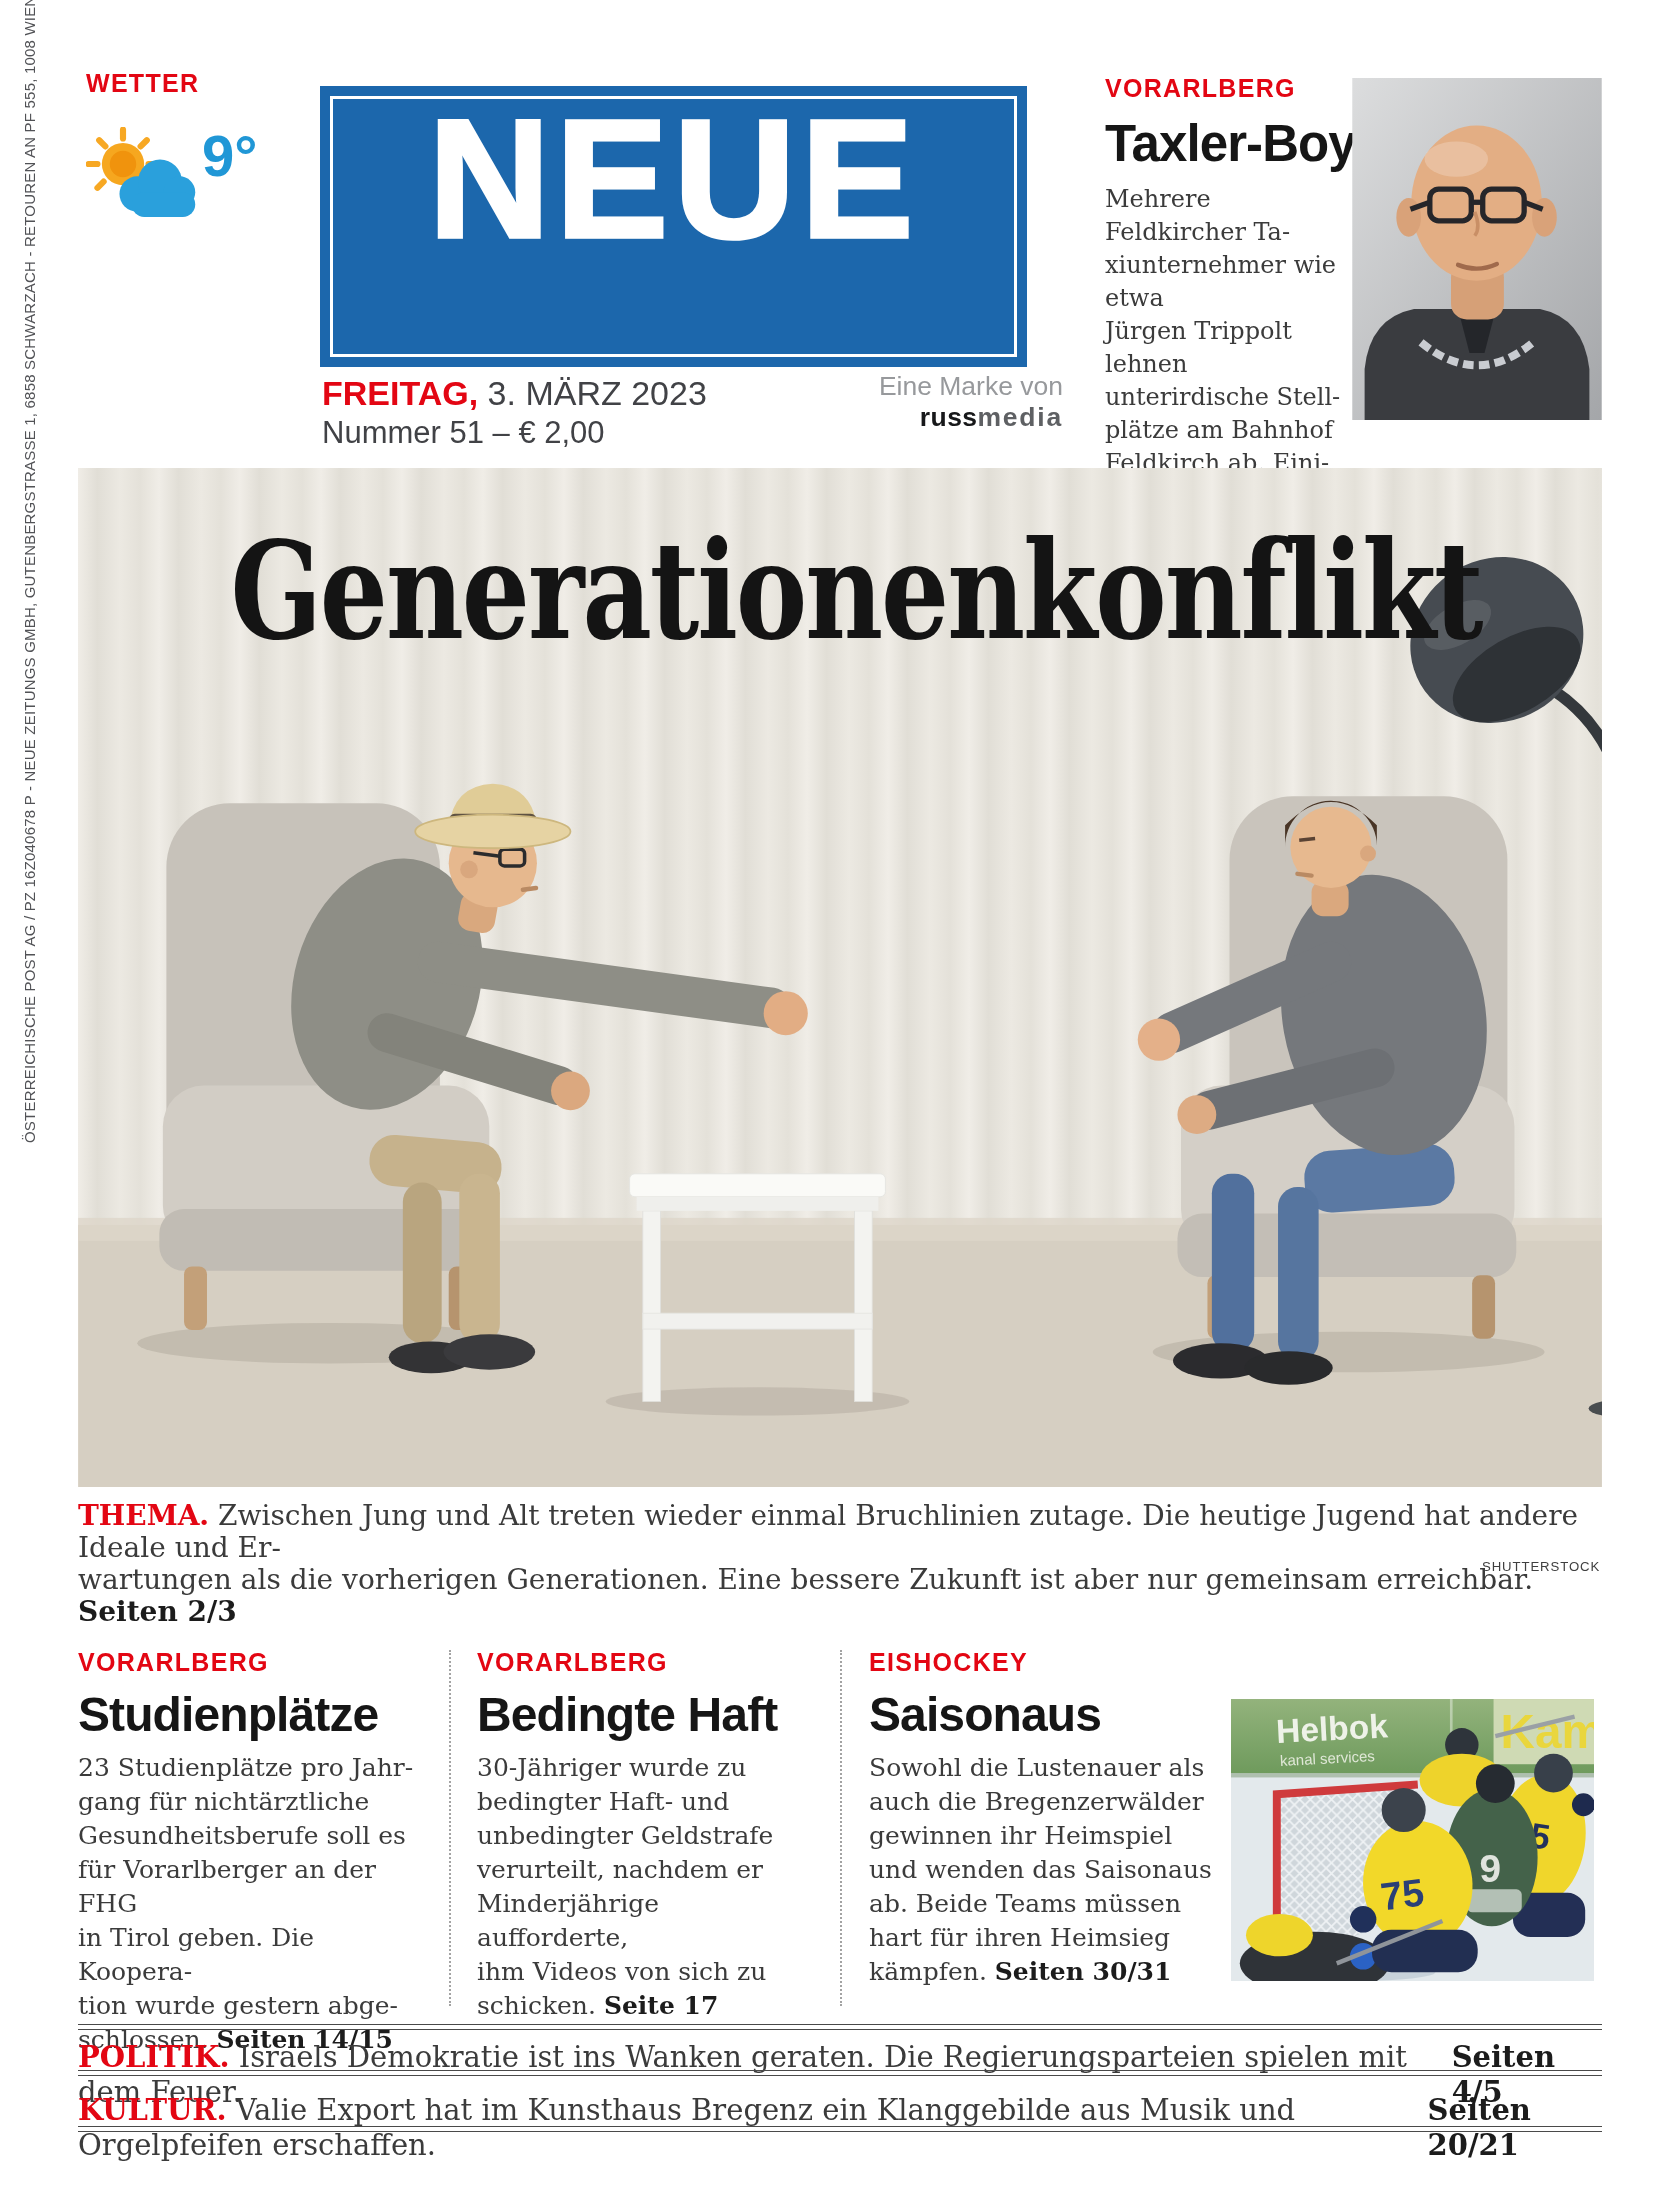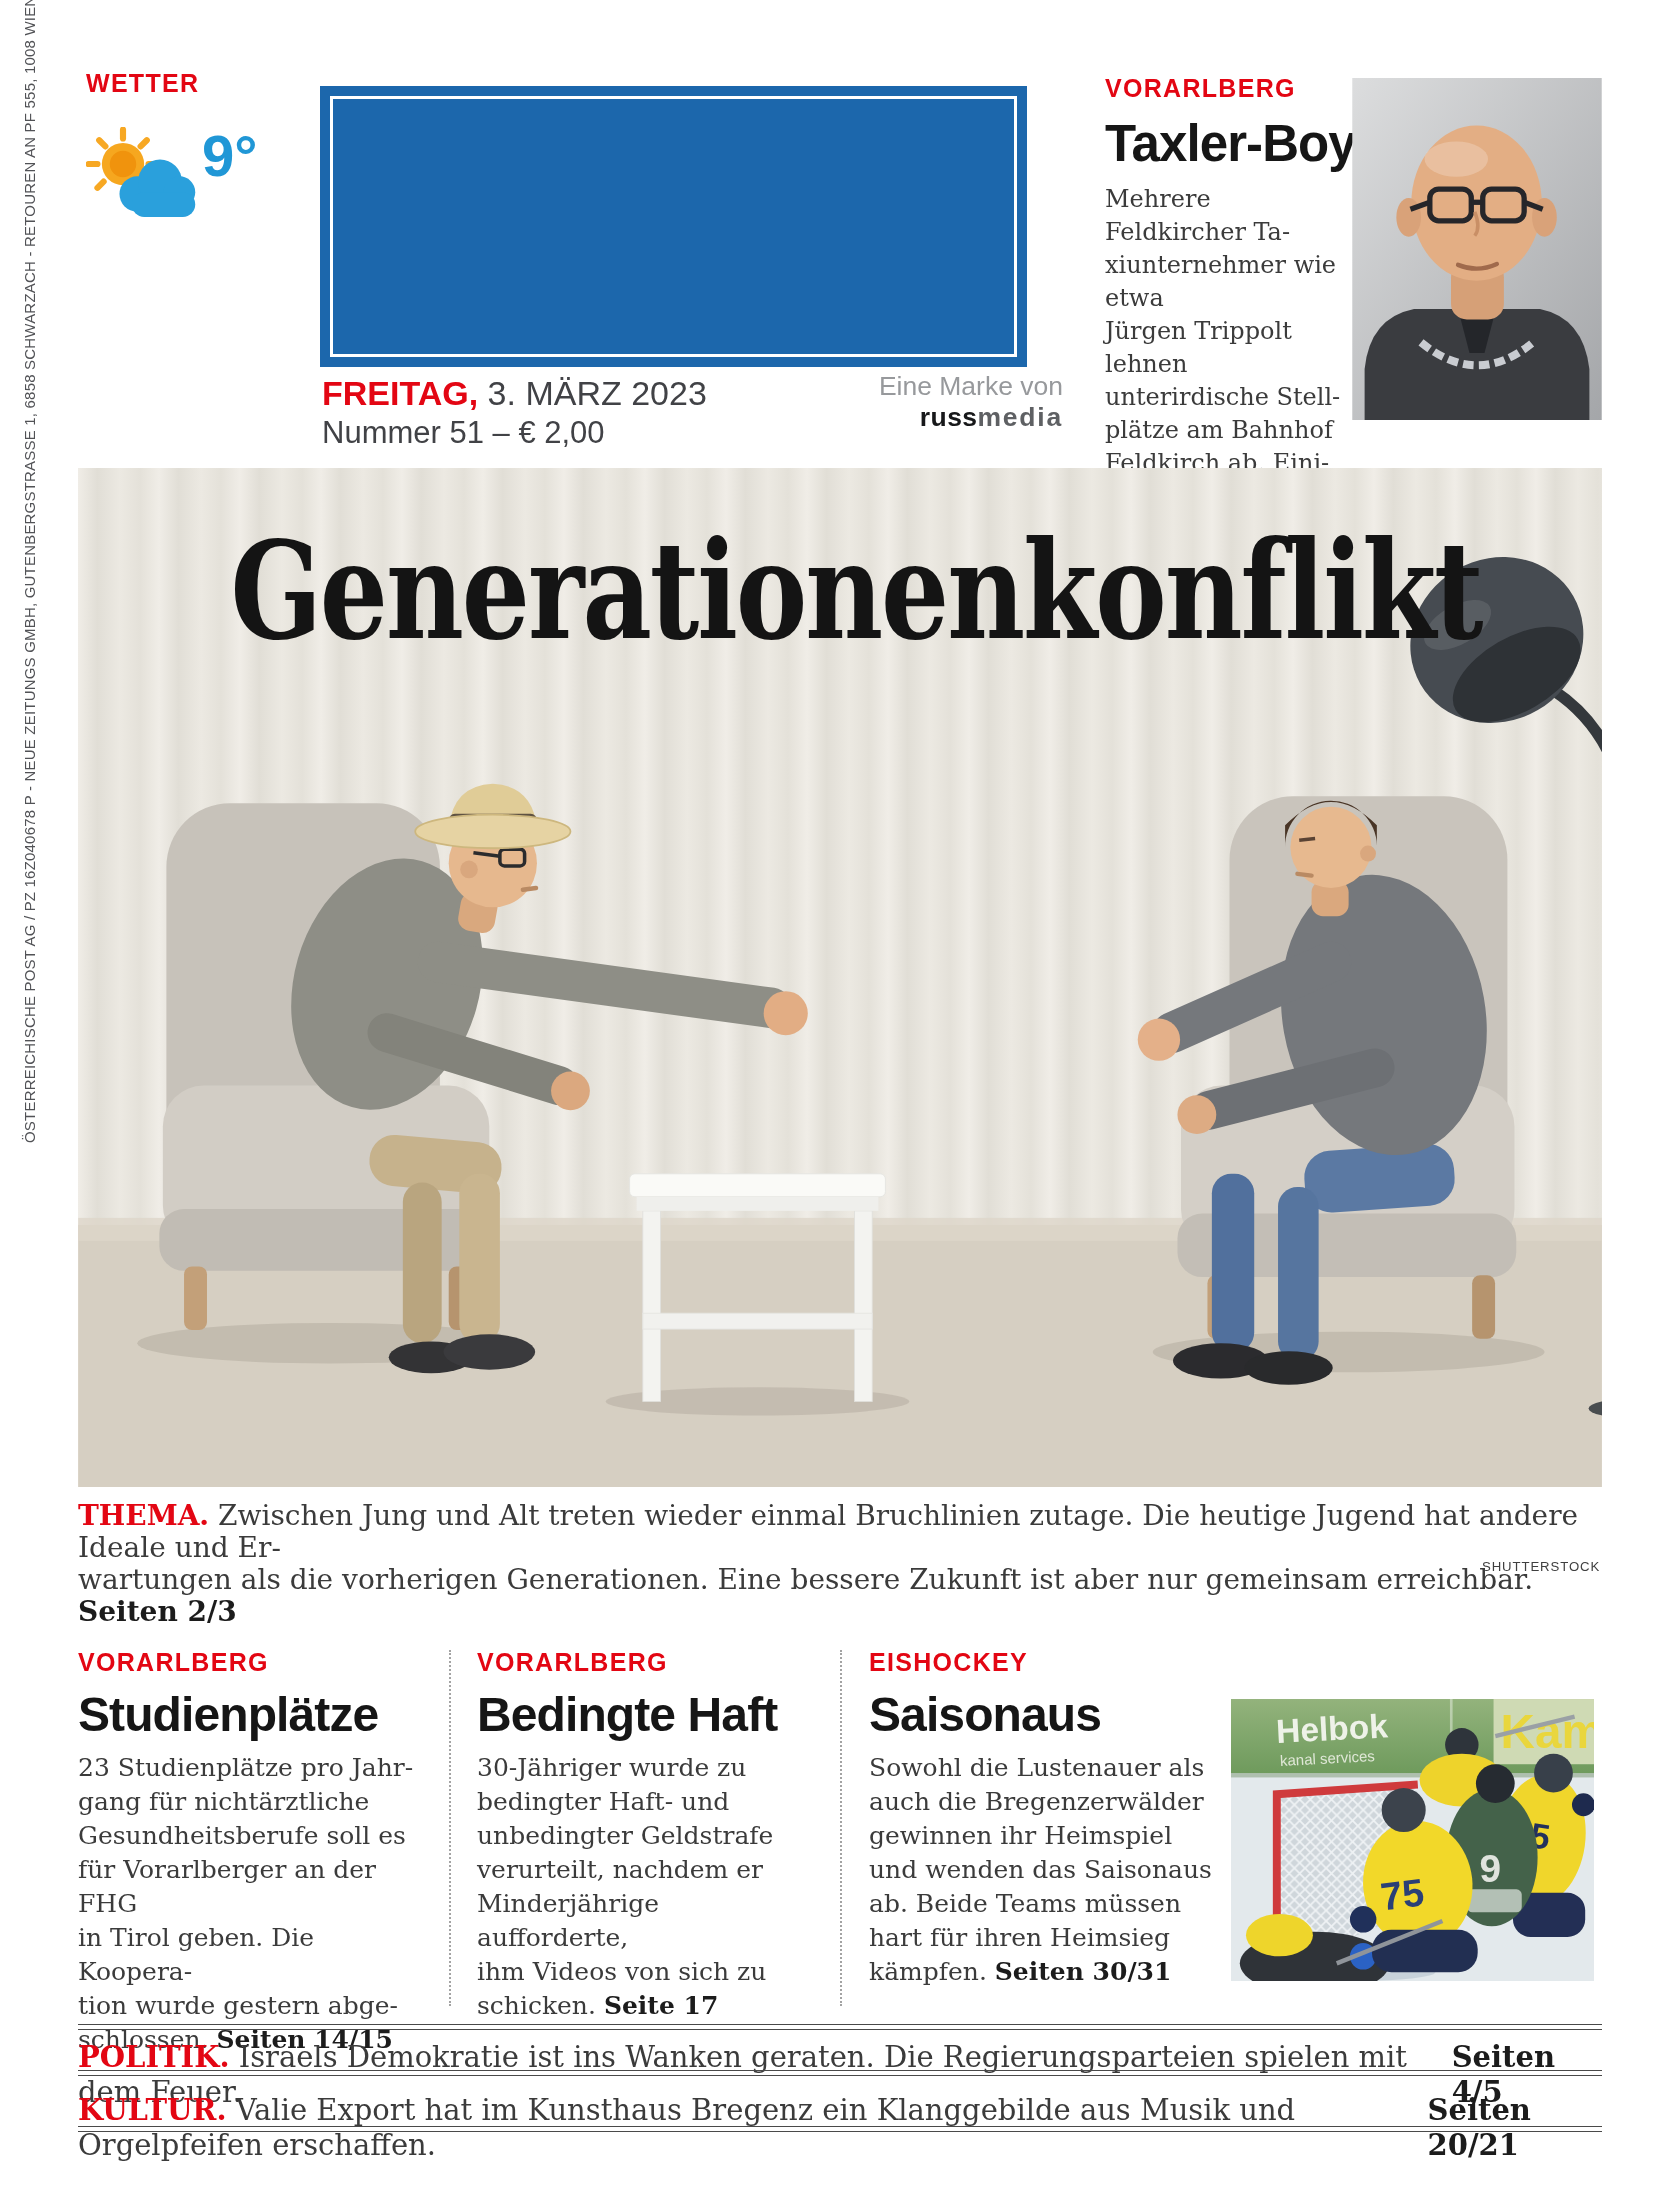--- a/index.html
+++ b/index.html
@@ -103,20 +103,21 @@
         <circle cx="58" cy="76" r="20"></circle>
           <circle cx="84" cy="62" r="25"></circle>
         <circle cx="106" cy="74" r="18"></circle>
           <rect x="52" y="74" width="72" height="28" rx="14"></rect>
       </g>
     </svg>
     <div class="wx-temp">9°</div>
   </div>
 
   <div class="logo">
+    <div class="logo-title">NEUE</div>
   </div>
   <div class="dateline"><span class="day">FREITAG,</span><span> 3. MÄRZ 2023</span></div>
   <div class="issue">Nummer 51 – € 2,00</div>
   <div class="brand"><span class="pre">Eine Marke von </span><span class="russ">russ</span><span class="media">media</span></div>
 
   <div class="topstory">
     <div class="kick">VORARLBERG</div>
     <h2 class="story-h">Taxler-Boykott</h2>
     <div class="topstory-body"><span>Mehrere Feldkircher Ta-
 xiunternehmer wie etwa

